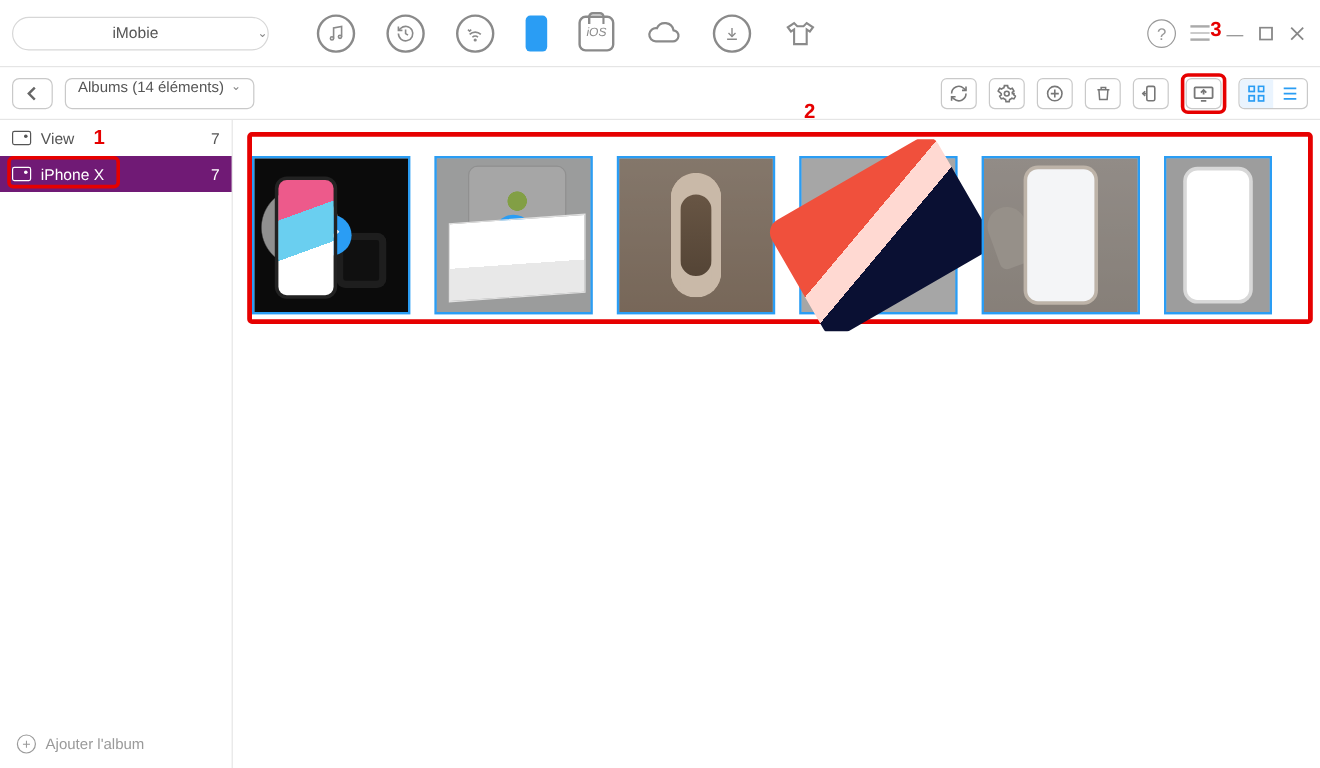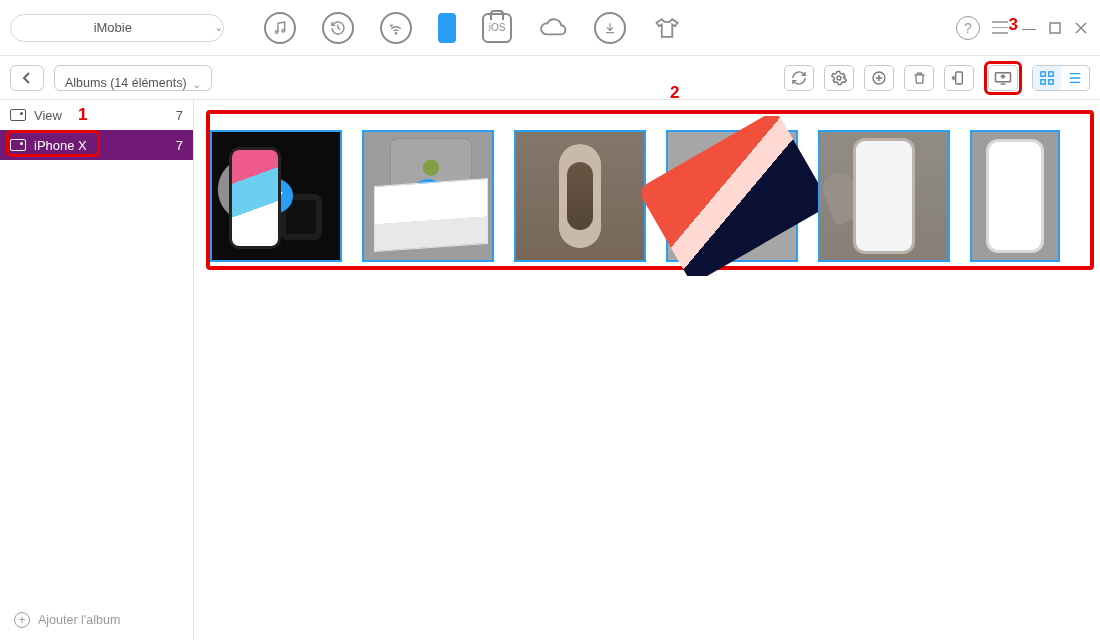--- a/index.html
+++ b/index.html
@@ -17,39 +17,39 @@
     .apple { font-size: 14px; color: #555; }
     .chev-d { font-size: 10px; color: #888; }
 
     .top-icons { display: flex; align-items: center; gap: 26px; margin-left: 30px; flex: 1; }
     .t-icon {
       width: 32px; height: 32px; border-radius: 50%; border: 2px solid #8a8a8a; display: flex; align-items: center; justify-content: center;
       color: #8a8a8a; background: #fff;
     }
     .t-icon.noborder { border: none; width: 30px; height: 30px; }
     .t-phoneicn { width: 18px; height: 30px; border-radius: 4px; background: #2a9df4; border: none; }
-    .t-iosbox { width: 30px; height: 30px; border: 2px solid #8a8a8a; border-radius: 6px; display:flex; align-items:center; justify-content:center; font-size: 10px; color:#8a8a8a; position: relative;}
+    .t-iosbox { width: 30px; height: 30px; border: 2px solid #8a8a8a; border-radius: 6px; display:flex; align-items:center; justify-content:center; font-size: 10px; color:#8a8a8a; position: relative; font-style: italic;}
     .t-iosbox::before{content:""; position:absolute; top:-5px; left:50%; transform:translateX(-50%); width:10px; height:8px; border:2px solid #8a8a8a; border-bottom:none; border-radius:4px 4px 0 0;}
     .t-cloud svg, .t-icon svg { display:block;}
     .spacer { flex: 1; }
 
     .win-right { display:flex; align-items:center; gap:8px; position: relative;}
     .help-circle { width:24px; height:24px; border-radius:50%; border:1.5px solid #999; display:flex; align-items:center; justify-content:center; font-size:14px; color:#999;}
     .menu-lines { display:flex; flex-direction:column; gap:4px; padding:0 4px;}
     .menu-lines span{ display:block; width:16px; height:1.5px; background:#aaa;}
     .wbtn { width:18px; height:18px; display:flex; align-items:center; justify-content:center; color:#888; font-size:14px;}
     .callout3 { position:absolute; top:-1px; right:72px; color:#e60000; font-weight:700; font-size:17px;}
 
     
     .toolbar {
       height: 44px; border-bottom:1px solid #e5e5e5; display:flex; align-items:center; padding: 0 10px; gap:10px;
       position: relative;
     }
     .backbtn { width:34px; height:26px; border:1px solid #c9c9c9; border-radius:6px; display:flex; align-items:center; justify-content:center;}
-    .albums-pill { height:26px; border:1px solid #c9c9c9; border-radius:6px; padding: 0 10px; display:flex; align-items:flex-end; gap:6px; font-size:12.5px; color:#555;}
+    .albums-pill { height:26px; border:1px solid #c9c9c9; border-radius:6px; padding: 0 10px; display:flex; align-items:flex-start; gap:6px; font-size:12.5px; color:#555;}
     .toolbar .right { margin-left:auto; display:flex; align-items:center; gap:10px; }
     .sqbtn { width:30px; height:26px; border:1px solid #c9c9c9; border-radius:5px; display:flex; align-items:center; justify-content:center; color:#777; background:#fff;}
     .sqbtn svg { display:block;}
     .redwrap3 { border:3px solid #e60000; border-radius:6px; padding:1px;}
     .view-toggle { display:flex; border:1px solid #c9c9c9; border-radius:5px; overflow:hidden;}
     .view-toggle .seg { width:28px; height:24px; display:flex; align-items:center; justify-content:center; color:#2a9df4;}
     .view-toggle .seg.active { background:#eaf4fe;}
     .callout2 { position:absolute; left:670px; bottom:-4px; color:#e60000; font-weight:700; font-size:17px;}
 
     

